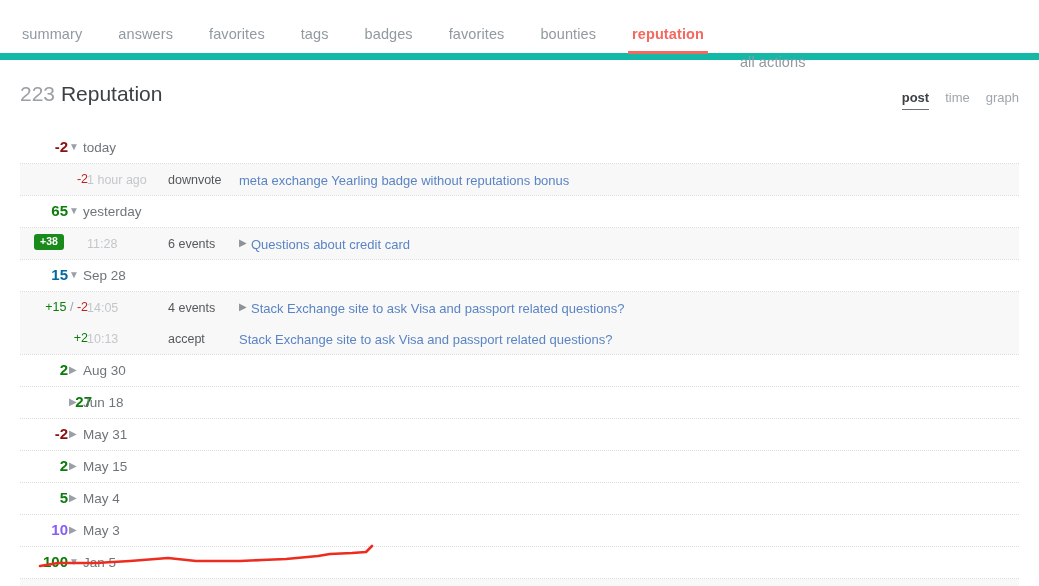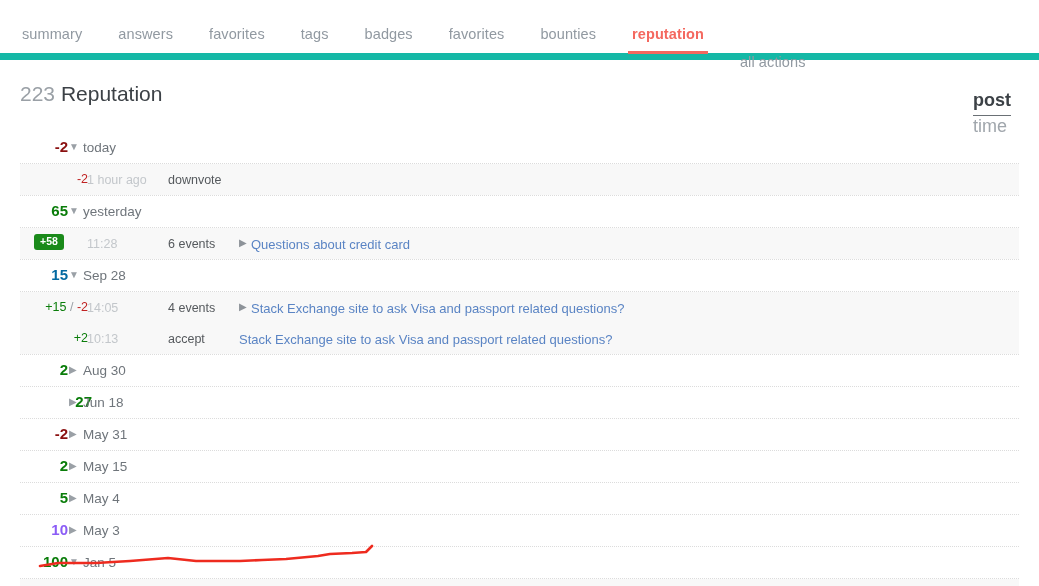--- a/index.html
+++ b/index.html
@@ -76,22 +76,21 @@
   }
   .page-title .count {
     color: #9aa0a6;
   }
   .viewopts {
     position: absolute;
     right: 20px;
     top: 30px;
     display: flex;
     align-items: flex-start;
-    font-size: 18px;
-    flex-direction: column;
+    font-size: 13px;
   }
   .viewopt {
     color: #a0a6ac;
     margin-left: 16px;
     padding-bottom: 5px;
     cursor: pointer;
     position: relative;
     white-space: nowrap;
   }
   .viewopt.active {
@@ -268,32 +267,33 @@
       <div class="val" style="color: rgb(138, 16, 16);">-2</div>
       <div class="tri">▼</div>
       <div class="dt">today</div>
     </div>
     <div class="rep-sep"></div>
     <div class="detailband">
       <div class="detailrow">
         <div class="val" style="width: 68px;"><span class="neg">-2</span></div>
         <div class="time">1 hour ago</div>
         <div class="type">downvote</div>
+        <div class="link">meta exchange Yearling badge without reputations bonus</div>
       </div>
     </div>
     <div class="rep-sep"></div>
     <div class="grouphdr">
       <div class="val" style="color: rgb(10, 125, 10);">65</div>
       <div class="tri">▼</div>
       <div class="dt">yesterday</div>
     </div>
     <div class="rep-sep"></div>
     <div class="detailband">
       <div class="detailrow">
-        <div class="badge">+58</div>
+        <div class="badge">+38</div>
         <div class="time">11:28</div>
         <div class="type">6 events</div>
         <div class="arrow">▶</div>
         <div class="link indent">Questions about credit card</div>
       </div>
     </div>
     <div class="rep-sep"></div>
     <div class="grouphdr">
       <div class="val" style="color: #0369a1;">15</div>
       <div class="tri">▼</div>

